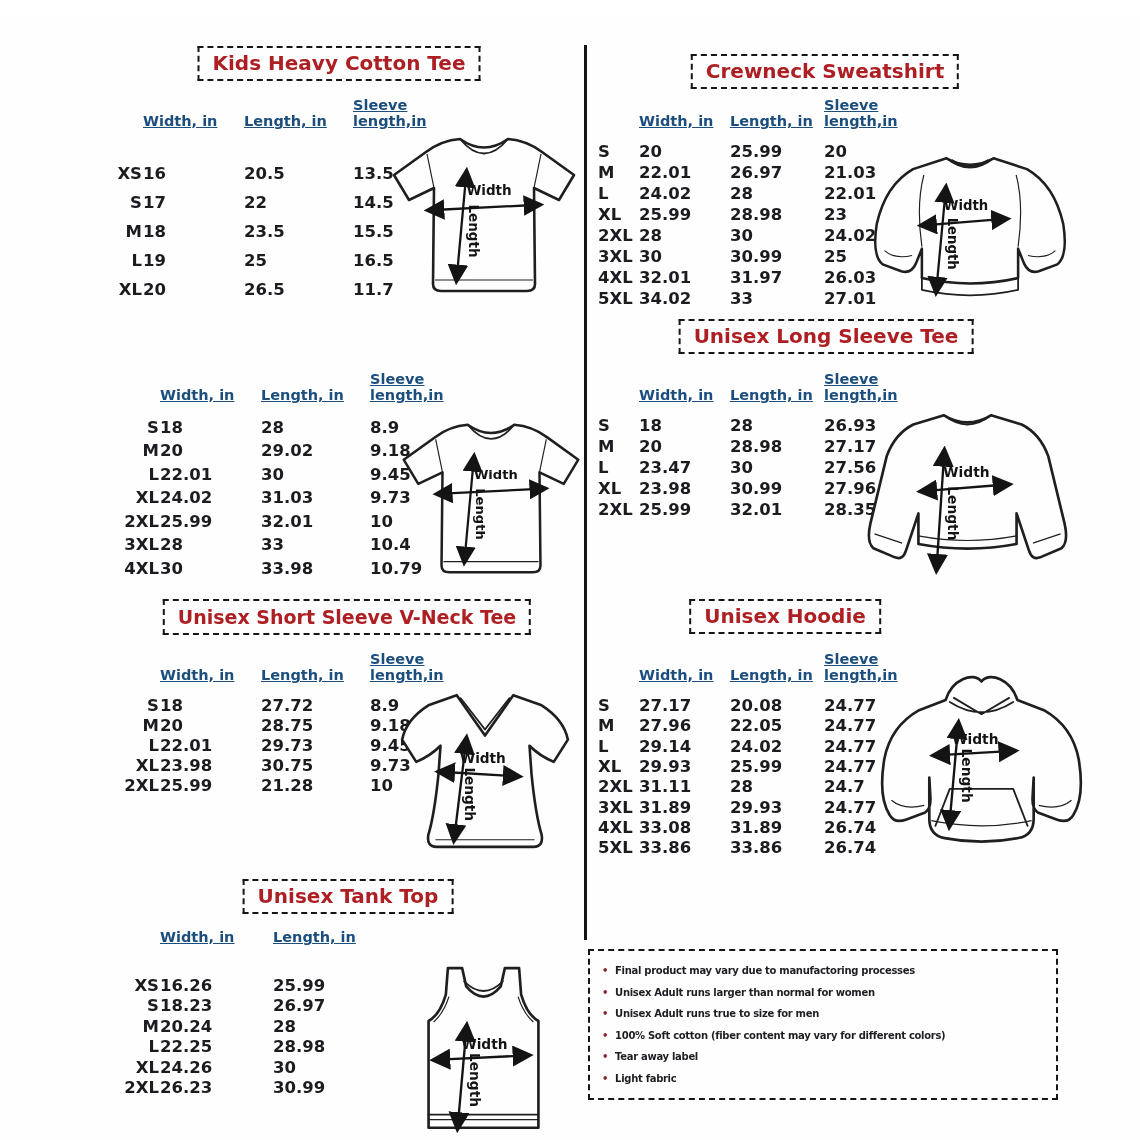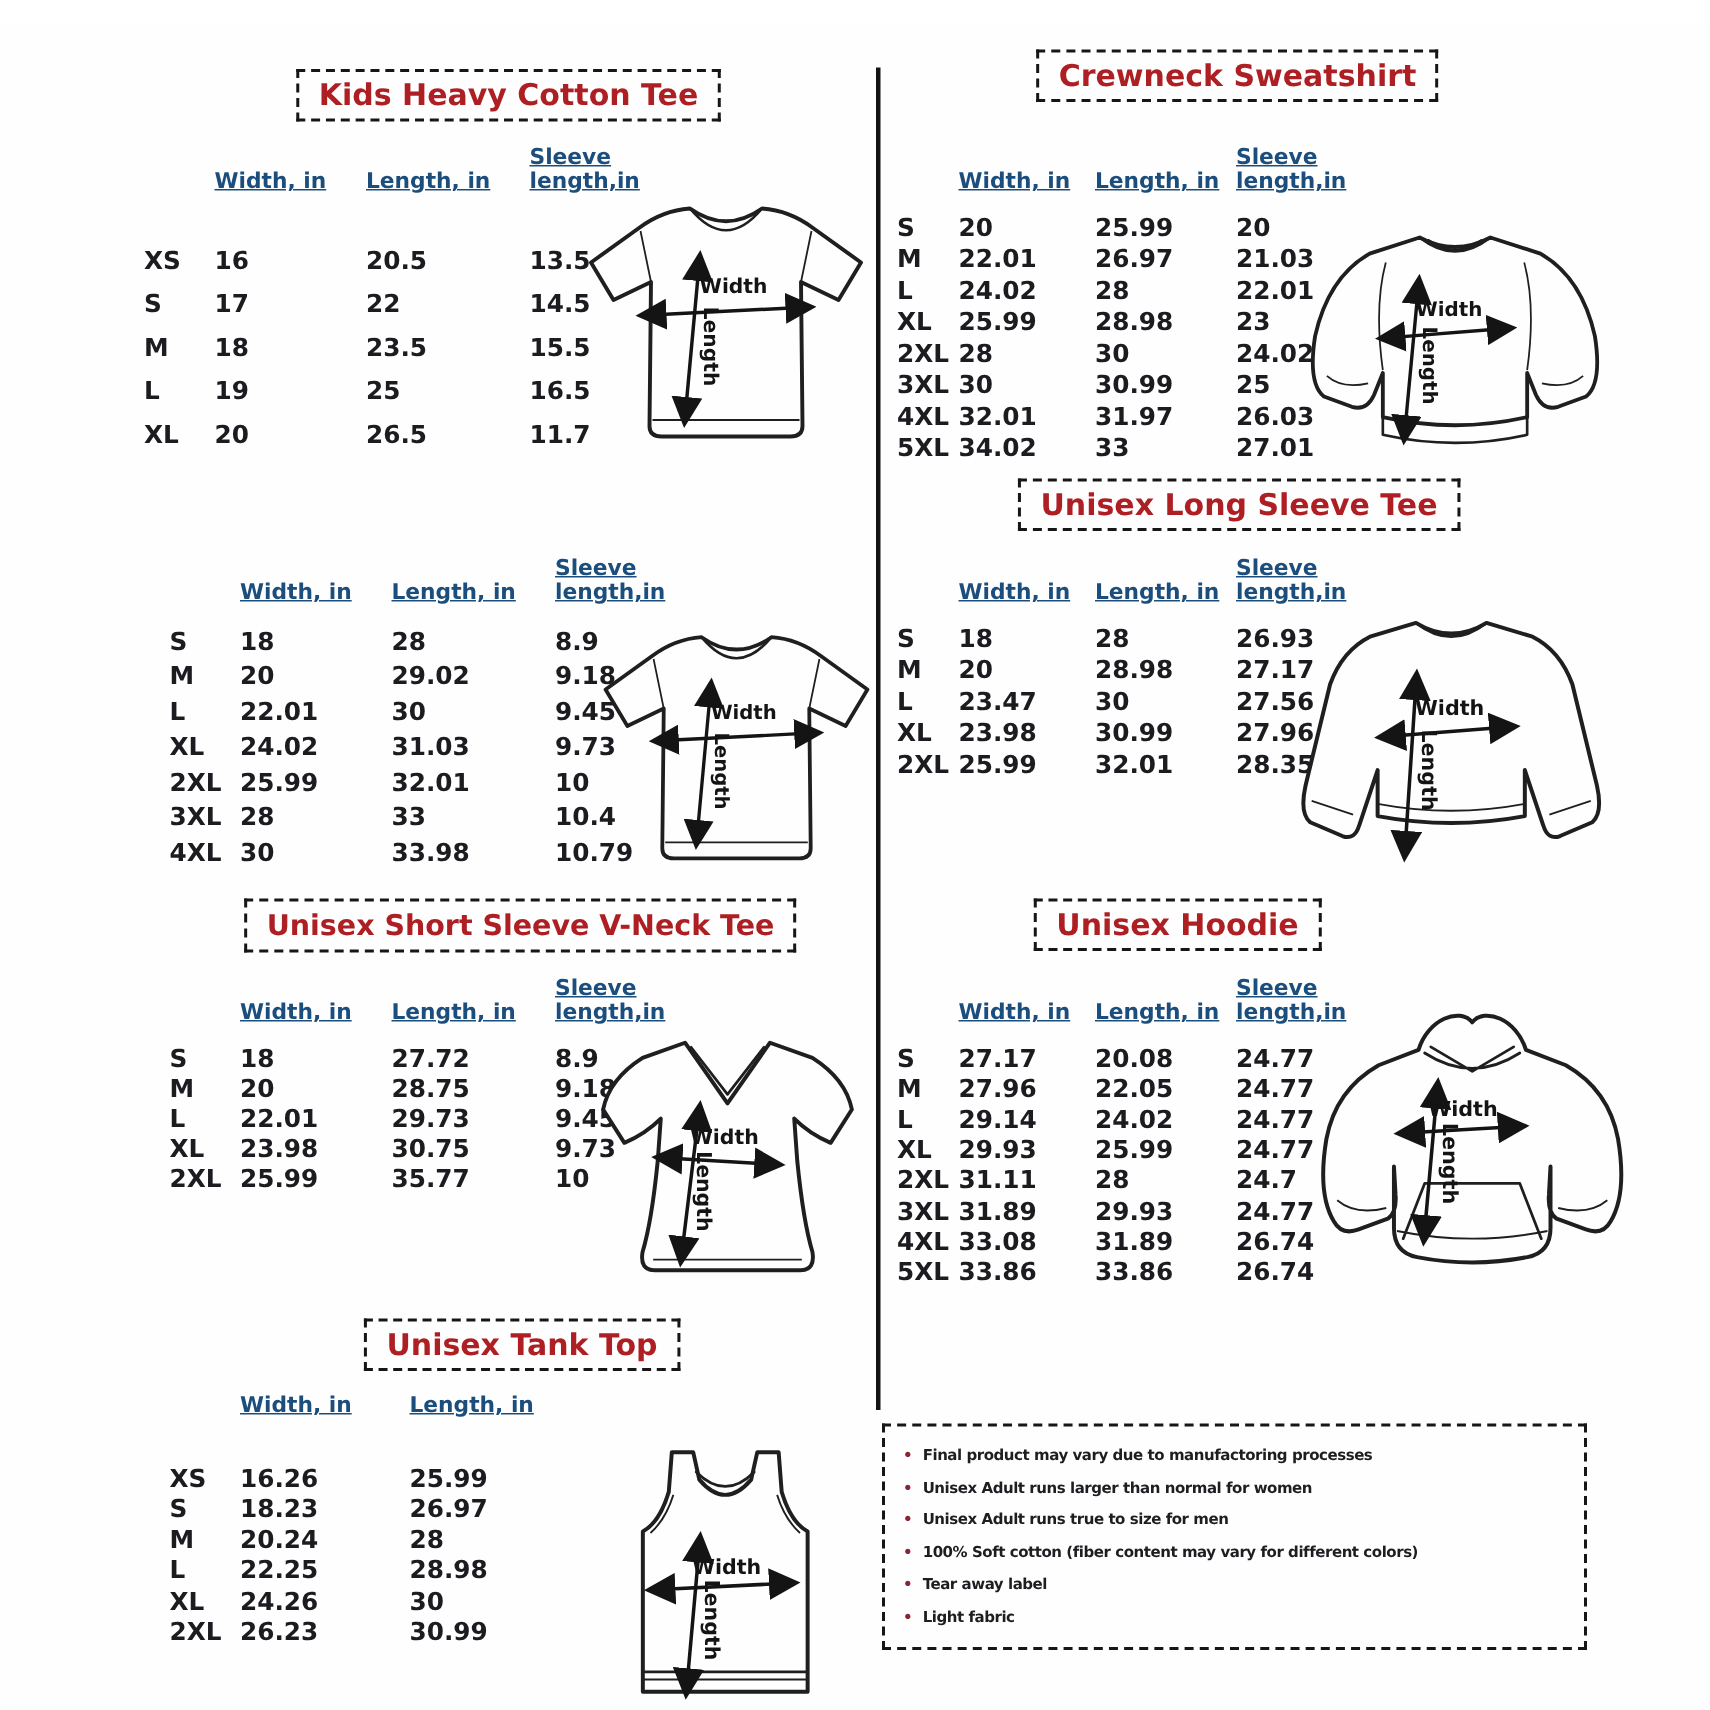--- a/index.html
+++ b/index.html
@@ -11,21 +11,21 @@
              background:#fefefe;color:#ae1f24;font-weight:700;font-size:20px;line-height:27px;
              padding:2px 13px;white-space:nowrap;}
   .title-box.small{font-size:16.5px;line-height:29px;}
   .title-box.mid{font-size:19px;line-height:28px;}
 
   table.size-table{position:absolute;border-collapse:collapse;table-layout:fixed;}
   .size-table th{color:#1c4e7d;font-size:14.5px;font-weight:700;text-align:left;
                  vertical-align:bottom;white-space:pre-line;line-height:1.12;padding:6px 0 12px 1px;text-decoration:underline;}
   .size-table td{font-weight:700;font-size:16.5px;color:#1b1b20;padding:0 0 0 1px;vertical-align:middle;}
 
-  .lt th:nth-child(1),.lt td:nth-child(1){width:46px;}
+  .lt th:nth-child(1),.lt td:nth-child(1){width:46px;text-align:right;}
   .lt th:nth-child(2),.lt td:nth-child(2){width:100px;}
   .lt th:nth-child(3),.lt td:nth-child(3){width:108px;}
   .lt th:nth-child(4),.lt td:nth-child(4){width:72px;}
   .rt th:nth-child(1),.rt td:nth-child(1){width:40px;}
   .rt th:nth-child(2),.rt td:nth-child(2){width:90px;}
   .rt th:nth-child(3),.rt td:nth-child(3){width:93px;}
   .rt th:nth-child(4),.rt td:nth-child(4){width:70px;}
   .t4 th:nth-child(2),.t4 td:nth-child(2){width:112px;}
   .t4 th:nth-child(3),.t4 td:nth-child(3){width:112px;}
 
@@ -224,21 +224,21 @@
         </tr>
         <tr>
           <td>XL</td>
           <td>23.98</td>
           <td>30.75</td>
           <td>9.73</td>
         </tr>
         <tr>
           <td>2XL</td>
           <td>25.99</td>
-          <td>35.77</td>
+          <td>21.28</td>
           <td>10</td>
         </tr>
       </tbody>
   </table>
   <svg class="garment" style="left:394px;top:664px" width="182" height="182" viewBox="0 0 180 180">
     <defs>
         <marker id="m3" markerWidth="9" markerHeight="9" refX="4.5" refY="4.5" orient="auto-start-reverse">
           <path d="M0,0 L9,4.5 L0,9 Z" fill="#141414"></path>
         </marker>
       </defs>
@@ -305,21 +305,21 @@
     <path class="g-line" d="M48,19 Q67,38 86,19"></path>
     <path class="g-thin" d="M33,34 Q28,50 18,59 M101,34 Q106,50 116,59"></path>
     <path class="g-line" d="M13,150 L121,150"></path>
     <path class="g-thin" d="M13,155 L121,155"></path>
     <path class="g-arrow" marker-start="url(#m4)" marker-end="url(#m4)" d="M24,96 L106,92"></path>
     <path class="g-arrow" marker-start="url(#m4)" marker-end="url(#m4)" d="M50,68 L42,158"></path>
     <text class="g-label" x="68" y="86">Width</text>
     <text class="g-label" transform="rotate(90 54,116)" x="54" y="116">Length</text>
   </svg>
 
-  <div class="title-box" style="left:825px;top:16px">
+  <div class="title-box" style="left:825px;top:37px">
     <span>Crewneck Sweatshirt</span>
   </div>
   <table class="size-table rt t5">
     <thead>
         <tr>
           <th></th>
           <th>Width, in</th>
           <th>Length, in</th>
           <th>Sleeve
 length,in</th>

